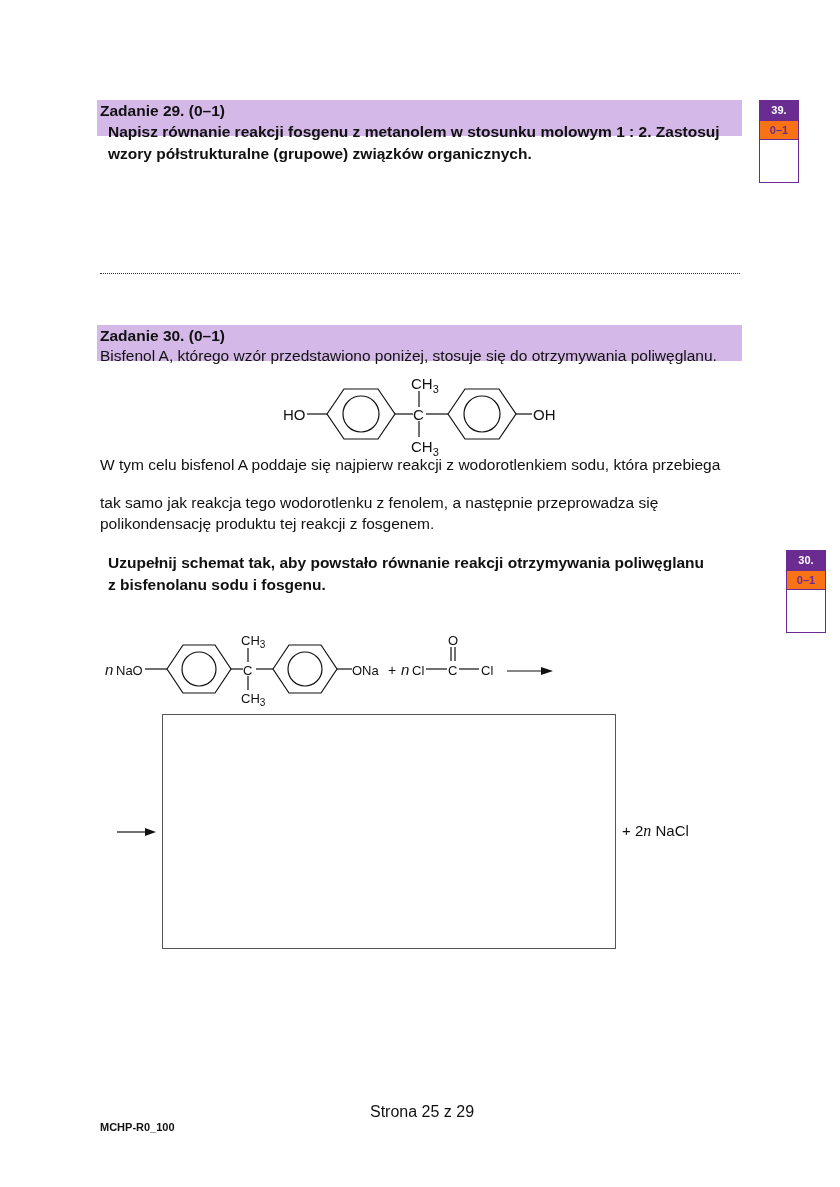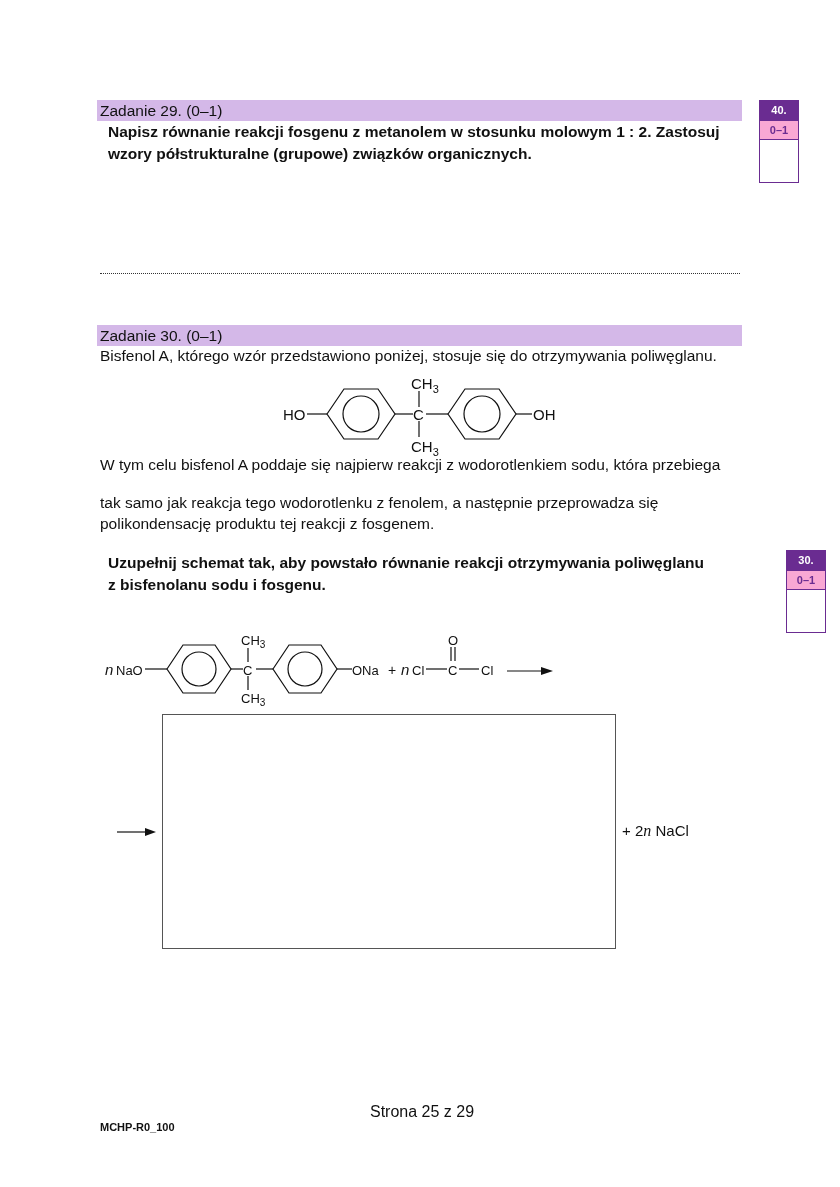--- a/index.html
+++ b/index.html
@@ -1,42 +1,42 @@
 <!DOCTYPE html>
 <html><head>
 <meta charset="utf-8">
 <style>
   html, body { margin:0; padding:0; background:#fff; }
   body { width:840px; height:1187px; position:relative; overflow:hidden;
          font-family:"Liberation Sans", sans-serif; color:#111; }
   .abs { position:absolute; }
-  .task-header { position:absolute; left:97px; width:645px; height:21px; background:#d4b8e8;
-                 font-weight:normal; font-size:15.5px; line-height:21px; padding-left:3px; box-sizing:border-box; }
+  .task-header { position:absolute; left:97px; width:645px; height:36px; background:#d4b8e8;
+                 font-weight:bold; font-size:15.5px; line-height:21px; padding-left:3px; box-sizing:border-box; }
   .txt { position:absolute; left:100px; font-size:15.5px; line-height:21.5px; white-space:nowrap; }
   .bold { font-weight:bold;margin-left:8px; }
   .dots { position:absolute; left:100px; width:640px; top:273px; border-bottom:1.5px dotted #333; height:0; }
   .score { position:absolute; left:759px; width:40px; border:1.5px solid #6a2c91; box-sizing:border-box; }
   .score .num { background:#6a2c91; color:#fff; font-weight:bold; font-size:11px; text-align:center; height:19px; line-height:19px; }
-  .score .pts { background:#f9a8d4; color:#6a2c91; font-weight:bold; font-size:11px; text-align:center; height:18px; line-height:18px; border-top:1.5px solid #6a2c91; border-bottom:1.5px solid #6a2c91; }
+  .score .pts { background:#f97316; color:#6a2c91; font-weight:bold; font-size:11px; text-align:center; height:18px; line-height:18px; border-top:1.5px solid #6a2c91; border-bottom:1.5px solid #6a2c91; }
   .score .blank { height:42px; background:#fff; }
   svg text { font-family:"Liberation Sans", sans-serif; fill:#111; }
   .answer-box { position:absolute; left:162px; top:714px; width:454px; height:235px; border:1.3px solid #555; box-sizing:border-box; }
   .footer-code { position:absolute; left:100px; top:1121px; font-size:11px; font-weight:bold; }
   .footer-page { position:absolute; left:370px; top:1103px; font-size:16px; }
 </style>
 </head>
 <body>
 
 <div class="task-header" style="top:100px;">Zadanie 29. (0–1)</div>
 <div class="txt bold" style="top:121px;">Napisz równanie reakcji fosgenu z metanolem w stosunku molowym 1 : 2. Zastosuj</div>
 <div class="txt bold" style="top:142.5px;">wzory półstrukturalne (grupowe) związków organicznych.</div>
 <div class="dots"></div>
 
 <div class="score" style="top:100px;">
-  <div class="num">40.</div>
+  <div class="num">39.</div>
   <div class="pts">0–1</div>
   <div class="blank"></div>
 </div>
 
 <div class="task-header" style="top:325px;">Zadanie 30. (0–1)</div>
 <div class="txt" style="top:345px;">Bisfenol A, którego wzór przedstawiono poniżej, stosuje się do otrzymywania poliwęglanu.</div>
 
 <svg class="abs" style="left:270px; top:365px;" width="300" height="100">
   <g stroke="#111" stroke-width="1.2" fill="none">
     <line x1="37" y1="49" x2="57" y2="49"></line>

